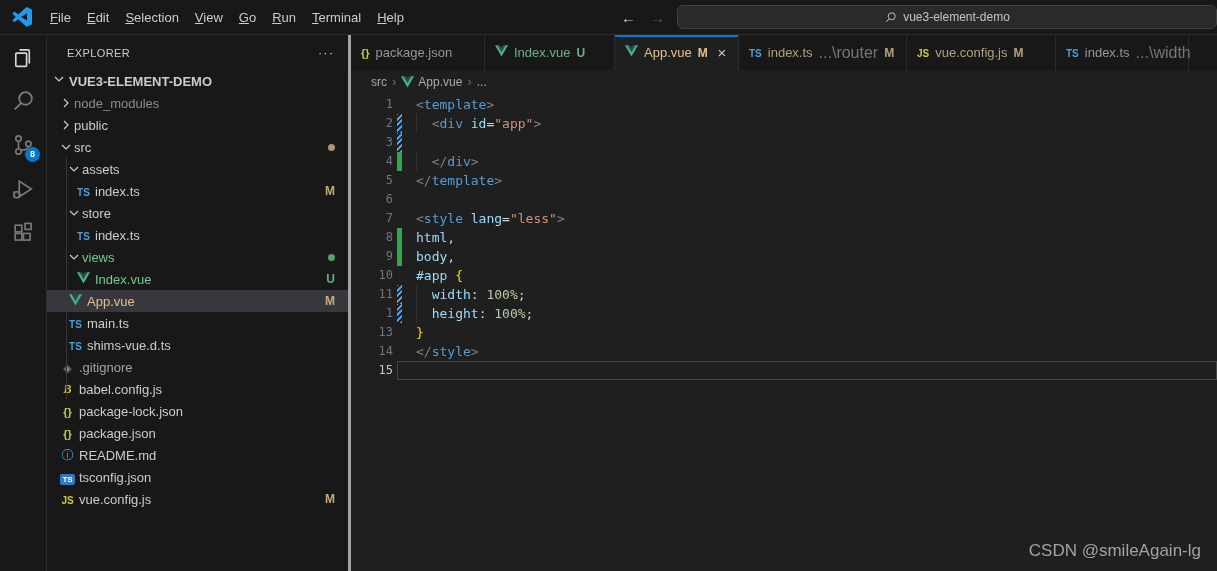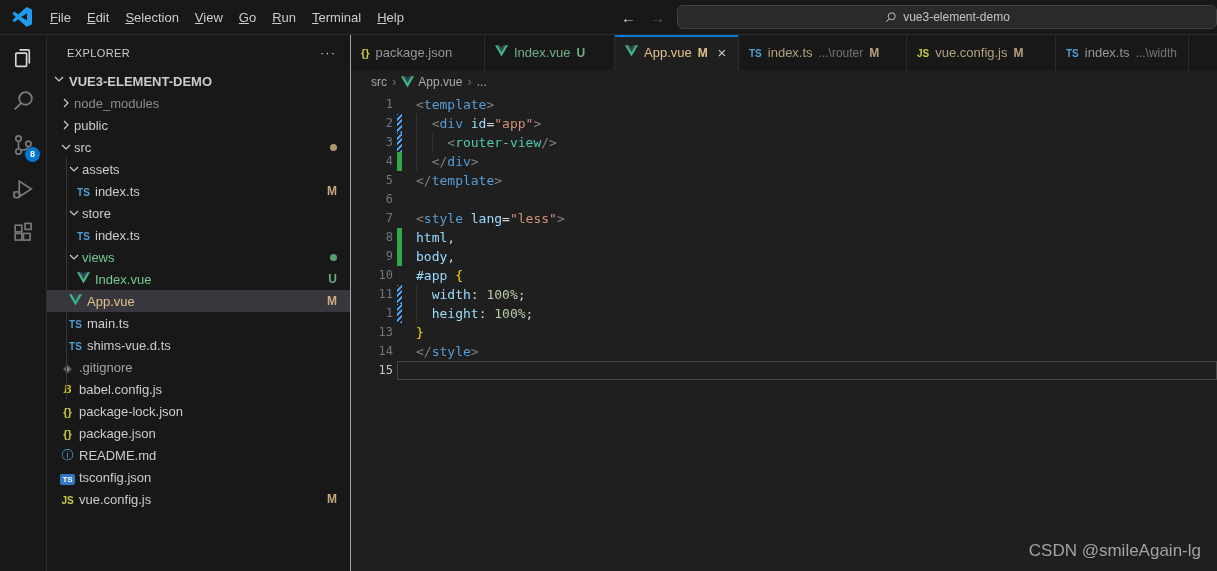--- a/index.html
+++ b/index.html
@@ -19,21 +19,21 @@
   .searchbox svg { flex:none; }
 
   
   .main { display:flex; height:536px; }
   .activitybar { width:47px; background:#181818; border-right:1px solid #2b2b2b; flex:none; }
   .ab-item { height:44px; display:flex; align-items:center; justify-content:center; position:relative; cursor:pointer; }
   .ab-item svg { stroke:#7a7a7a; }
   .ab-item.active svg { stroke:#d7d7d7; }
   .ab-badge { position:absolute; right:6px; bottom:5px; min-width:15px; height:15px; border-radius:8px; background:#0078d4; color:#ffffff; font-size:9px; line-height:15px; text-align:center; font-weight:bold; }
 
-  .sidebar { width:304px; background:#181818; border-right:1px solid #a3a3a3; flex:none; position:relative; }
+  .sidebar { width:304px; background:#181818; border-right:3px solid #a3a3a3; flex:none; position:relative; }
   .sb-header { height:35px; display:flex; align-items:center; padding:0 14px 0 20px; }
   .sb-title { font-size:11px; color:#cccccc; letter-spacing:.4px; }
   .sb-actions { margin-left:auto; font-size:13px; letter-spacing:1px; color:#cccccc; cursor:pointer; }
   .root-row { height:22px; display:flex; align-items:center; padding-left:4px; cursor:pointer; }
   .root-label { font-weight:bold; font-size:13px; color:#cccccc; margin-left:2px; }
   .tree { position:relative; }
   .row { height:22px; display:flex; align-items:center; font-size:13px; cursor:pointer; position:relative; }
   .row.selected { background:#37373d; }
   .row .chev { width:16px; flex:none; display:flex; align-items:center; justify-content:center; }
   .row .fi-slot { width:15px; flex:none; margin-right:4px; text-align:center; }
@@ -53,21 +53,21 @@
   .fi-tsbox { background:#3178c6; color:#fff; font-size:8px; border-radius:2px; padding:1px 2px; }
 
   
   .editor { flex:1; display:flex; flex-direction:column; background:#1f1f1f; position:relative; min-width:0; }
   .tabbar { height:35px; background:#181818; display:flex; flex:none; }
   .tab { height:35px; display:flex; align-items:center; padding:0 10px; border-right:1px solid #2b2b2b; font-size:13px; background:#181818; position:relative; cursor:pointer; white-space:nowrap; }
   .tab .fi-slot { margin-right:6px; }
   .tab.active { background:#1f1f1f; }
   .tab.active::before { content:""; position:absolute; top:0; left:0; right:0; height:2px; background:#0078d4; }
   .tab .tbadge { margin-left:6px; font-weight:bold; font-size:12px; }
-  .tab .tdesc { margin-left:6px; color:#767676; font-size:12px; }
+  .tab .tdesc { margin-left:6px; color:#767676; font-size:16px; }
   .tab .close { margin-left:8px; color:#cccccc; font-size:15px; width:18px; text-align:center; border-radius:4px; }
 
   .breadcrumb { height:23px; display:flex; align-items:center; padding-left:20px; font-size:12px; color:#a9a9a9; flex:none; gap:5px; }
   .breadcrumb .sep { color:#6e6e6e; font-size:13px; }
   .bc-item { display:flex; align-items:center; gap:4px; cursor:pointer; }
 
   .code { flex:1; position:relative; padding-top:2px; font-family:"DejaVu Sans Mono", monospace; }
   .cline { height:19px; line-height:19px; display:flex; position:relative; }
   .ln { width:42px; text-align:right; color:#6e7681; font-size:12px; flex:none; }
   .ln.cur { color:#c6c6c6; }
@@ -357,21 +357,20 @@
           <span class="ltext"><span style="color:#808080">&lt;</span><span style="color:#569cd6">template</span><span style="color:#808080">&gt;</span></span>
         </div>
         <div class="cline">
           <span class="ln">2</span>
           <span class="marker mod"></span>
           <span class="ltext"><i class="guide" style="left:14px"></i><span style="color:#d4d4d4">  </span><span style="color:#808080">&lt;</span><span style="color:#569cd6">div</span><span style="color:#d4d4d4"> </span><span style="color:#9cdcfe">id</span><span style="color:#d4d4d4">=</span><span style="color:#ce9178">"app"</span><span style="color:#808080">&gt;</span></span>
         </div>
         <div class="cline">
           <span class="ln">3</span>
           <span class="marker mod"></span>
-          <span class="ltext"><i class="guide" style="left:14px"></i><i class="guide" style="left:29.66px"></i><span style="color:#d4d4d4">    </span><span style="color:#808080">&lt;</span><span style="color:#4ec9b0">router-view</span><span style="color:#808080">/&gt;</span></span>
         </div>
         <div class="cline">
           <span class="ln">4</span>
           <span class="marker add"></span>
           <span class="ltext"><i class="guide" style="left:14px"></i><span style="color:#d4d4d4">  </span><span style="color:#808080">&lt;/</span><span style="color:#569cd6">div</span><span style="color:#808080">&gt;</span></span>
         </div>
         <div class="cline">
           <span class="ln">5</span>
           <span class="marker"></span>
           <span class="ltext"><span style="color:#808080">&lt;/</span><span style="color:#569cd6">template</span><span style="color:#808080">&gt;</span></span>

